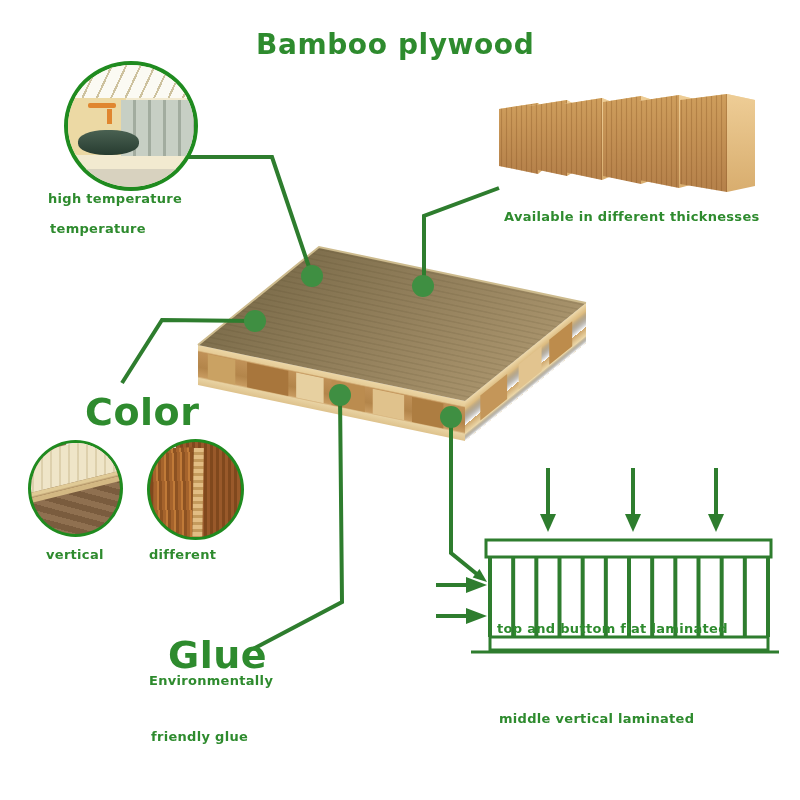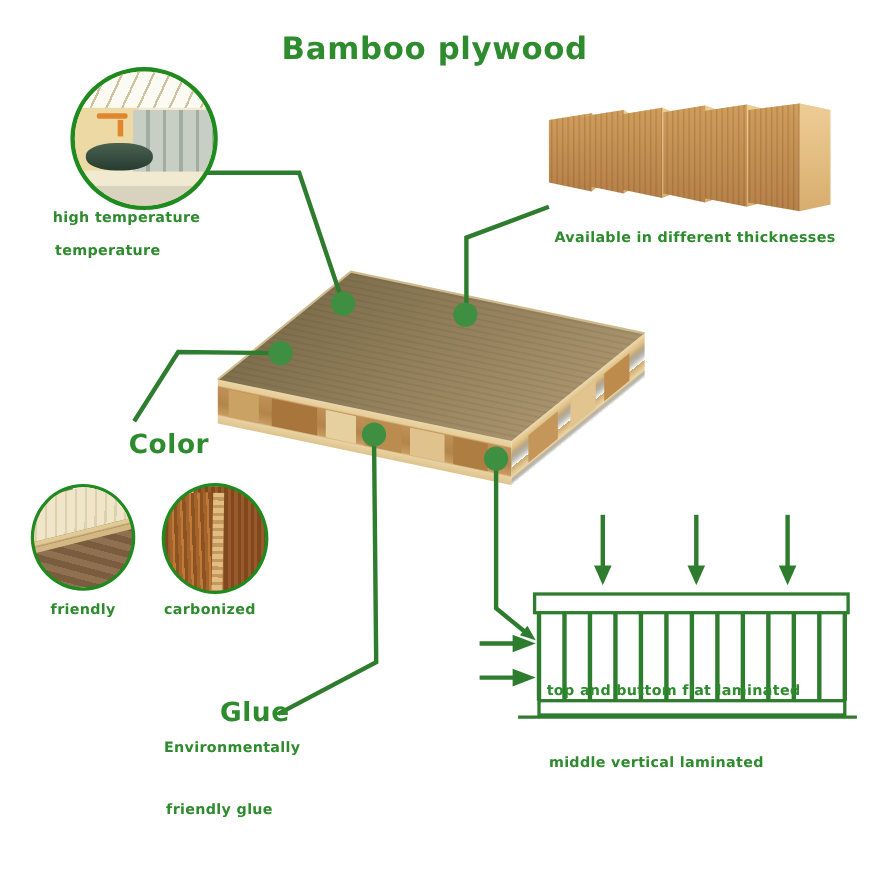--- a/index.html
+++ b/index.html
@@ -7,21 +7,21 @@
     --line-green:#2e7d2e;
     --dot-green:#3f8f42;
     --border-green:#1f8b1f;
     --page-bg:#ffffff;
   }
   html,body{margin:0;padding:0;background:var(--page-bg);}
   .stage{position:relative;width:800px;height:800px;background:var(--page-bg);overflow:hidden;
          font-family:"DejaVu Sans","Liberation Sans",sans-serif;}
   svg.art{position:absolute;left:0;top:0;}
   .lbl{position:absolute;color:var(--green-text);font-weight:600;font-size:13px;white-space:nowrap;letter-spacing:.3px;}
-  .h1{font-size:24px;font-weight:700;letter-spacing:.5px;margin-left:32px;}
+  .h1{font-size:38px;font-weight:700;letter-spacing:.5px;}
   .title{font-size:28px;font-weight:700;letter-spacing:.6px;}
   .ln{fill:none;stroke:var(--line-green);stroke-width:4;}
   .dot{fill:var(--dot-green);}
   .arr{fill:var(--line-green);stroke:none;}
   .lamrect{fill:#ffffff;stroke:var(--line-green);stroke-width:3;}
   .lamline{stroke:var(--line-green);stroke-width:3;}
   #lam-bars line{stroke:var(--line-green);stroke-width:4;}
   
   .photo{position:absolute;border-radius:50%;overflow:hidden;box-sizing:border-box;}
   .photo>div{position:absolute;}
@@ -231,22 +231,22 @@
   </div>
 
   <div class="lbl title" style="left:256px;top:28px;">Bamboo plywood</div>
 
   <div class="lbl" style="left:48px;top:191px;">high temperature</div>
   <div class="lbl" style="left:50px;top:221px;">temperature</div>
 
   <div class="lbl" style="left:504px;top:209px;">Available in different thicknesses</div>
 
   <div class="lbl h1" style="left:85px;top:390px;">Color</div>
-  <div class="lbl" style="left:46px;top:547px;">friendly</div>
-  <div class="lbl" style="left:149px;top:547px;">carbonized</div>
+  <div class="lbl" style="left:46px;top:547px;">vertical</div>
+  <div class="lbl" style="left:149px;top:547px;">different</div>
 
   <div class="lbl" style="left:149px;top:673px;">Environmentally</div>
   <div class="lbl h1" style="left:168px;top:633px;">Glue</div>
   <div class="lbl" style="left:151px;top:729px;">friendly glue</div>
 
   <div class="lbl" style="left:497px;top:621px;">top and buttom flat laminated</div>
-  <div class="lbl" style="left:499px;top:686px;">middle vertical laminated</div>
+  <div class="lbl" style="left:499px;top:711px;">middle vertical laminated</div>
 </div>
 
 </body></html>

